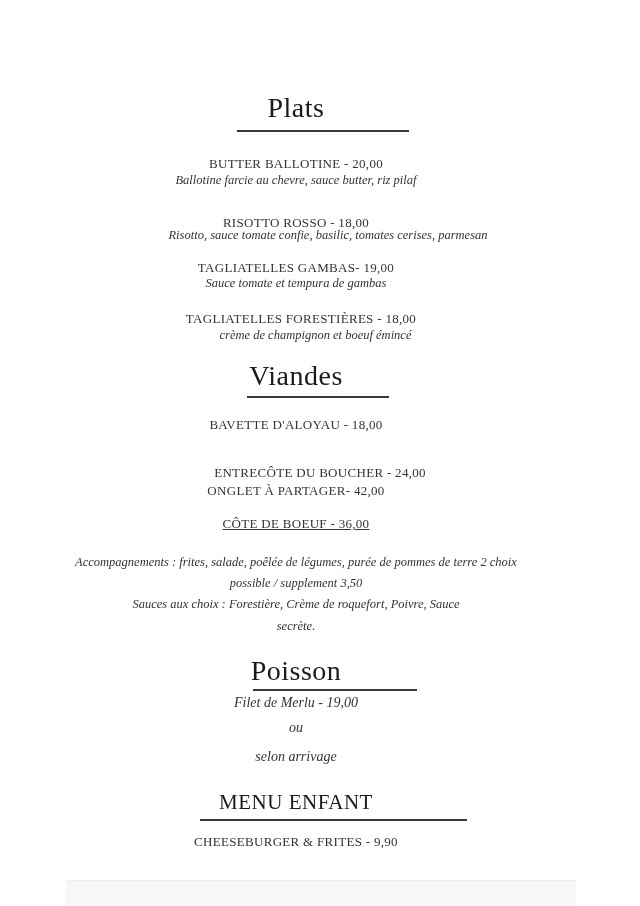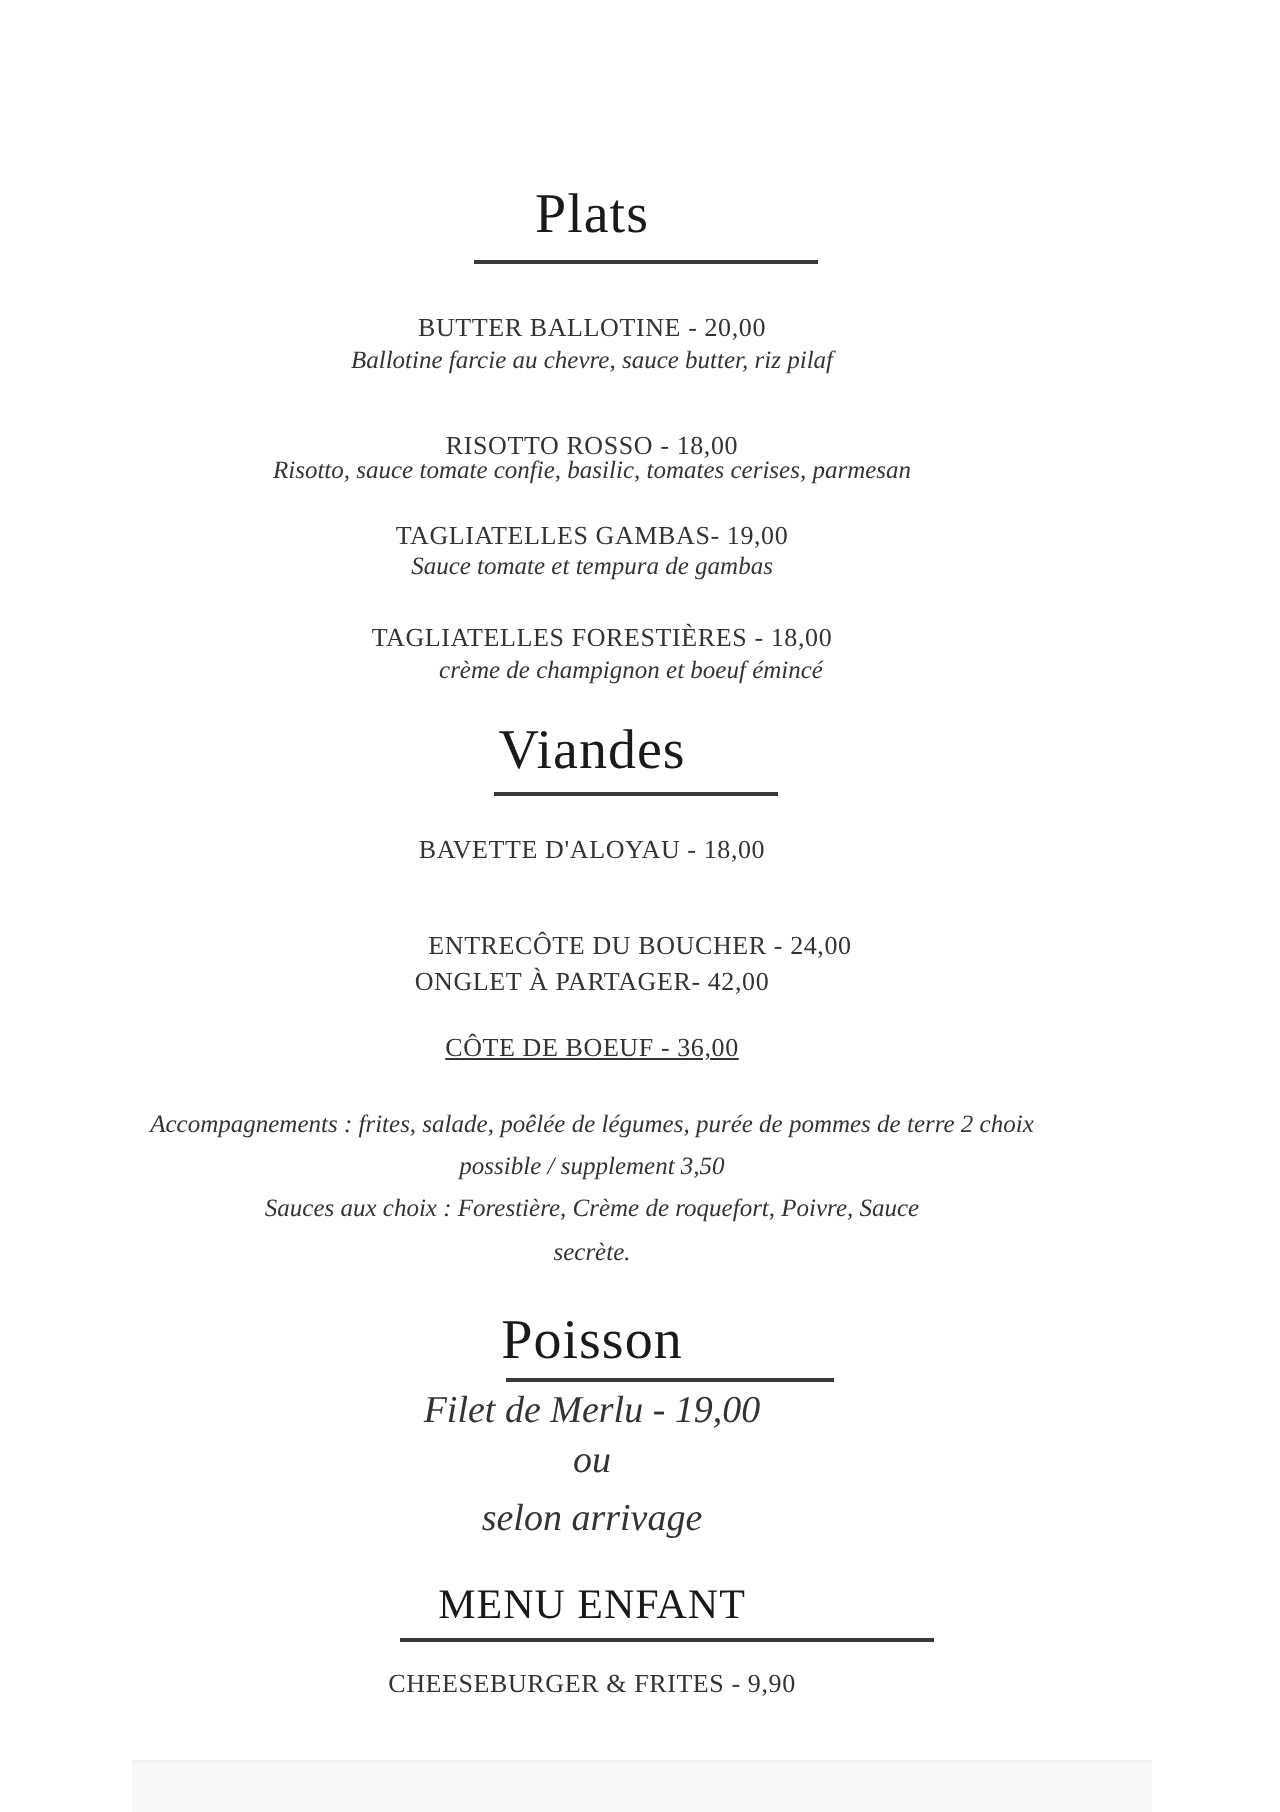--- a/index.html
+++ b/index.html
@@ -4,36 +4,36 @@
 <style>
   html, body { margin: 0; padding: 0; background: #ffffff; }
   body { width: 640px; height: 906px; position: relative; overflow: hidden;
          font-family: "Liberation Serif", "DejaVu Serif", serif; color: #2a2a2a; }
   .abs { position: absolute; left: 0; width: 592px; text-align: center; white-space: nowrap; }
   .h { font-size: 28px; color: #1a1a1a; letter-spacing: 0.5px; }
   .rule { position: absolute; height: 2px; background: #3a3a3a; }
   .item { font-size: 13px; letter-spacing: 0.3px; color: #333; }
   .desc { font-size: 12.5px; font-style: italic; color: #333; }
   .note { font-size: 12.5px; font-style: italic; color: #333; }
-  .fish { font-size: 19px; font-style: italic; color: #333; }
+  .fish { font-size: 14px; font-style: italic; color: #333; }
   .kids-h { font-size: 21px; color: #1a1a1a; letter-spacing: 0.5px; text-align: center; }
   .footer-box { position: absolute; left: 66px; top: 880px; width: 510px; height: 26px;
                 background: #f7f7f7; border-top: 1px solid #f0f0f0; }
 </style>
 </head>
 <body>
 
 <div class="abs h" style="top:92px;">Plats</div>
 <div class="rule" style="left:237px; top:130px; width:172px;"></div>
 
 <div class="abs item" style="top:156px;">BUTTER BALLOTINE - 20,00</div>
 <div class="abs desc" style="top:173px;">Ballotine farcie au chevre, sauce butter, riz pilaf</div>
 
 <div class="abs item" style="top:196px;margin-top:19px;">RISOTTO ROSSO - 18,00</div>
-<div class="abs desc" style="top:228px;">Risotto, sauce tomate confie, basilic, tomates cerises, parmesan</div>
+<div class="abs desc" style="top:228px;margin-left:32px;">Risotto, sauce tomate confie, basilic, tomates cerises, parmesan</div>
 
 <div class="abs item" style="top:260px;">TAGLIATELLES GAMBAS- 19,00</div>
 <div class="abs desc" style="top:276px;">Sauce tomate et tempura de gambas</div>
 
 <div class="abs item" style="top:311px; padding-left:10px; box-sizing:border-box;">TAGLIATELLES FORESTIÈRES  - 18,00</div>
 <div class="abs desc" style="top:328px; padding-left:39px; box-sizing:border-box;">crème de champignon et boeuf émincé</div>
 
 <div class="abs h" style="top:360px;text-align:center;">Viandes</div>
 <div class="rule" style="left:247px; top:396px; width:142px;"></div>
 

